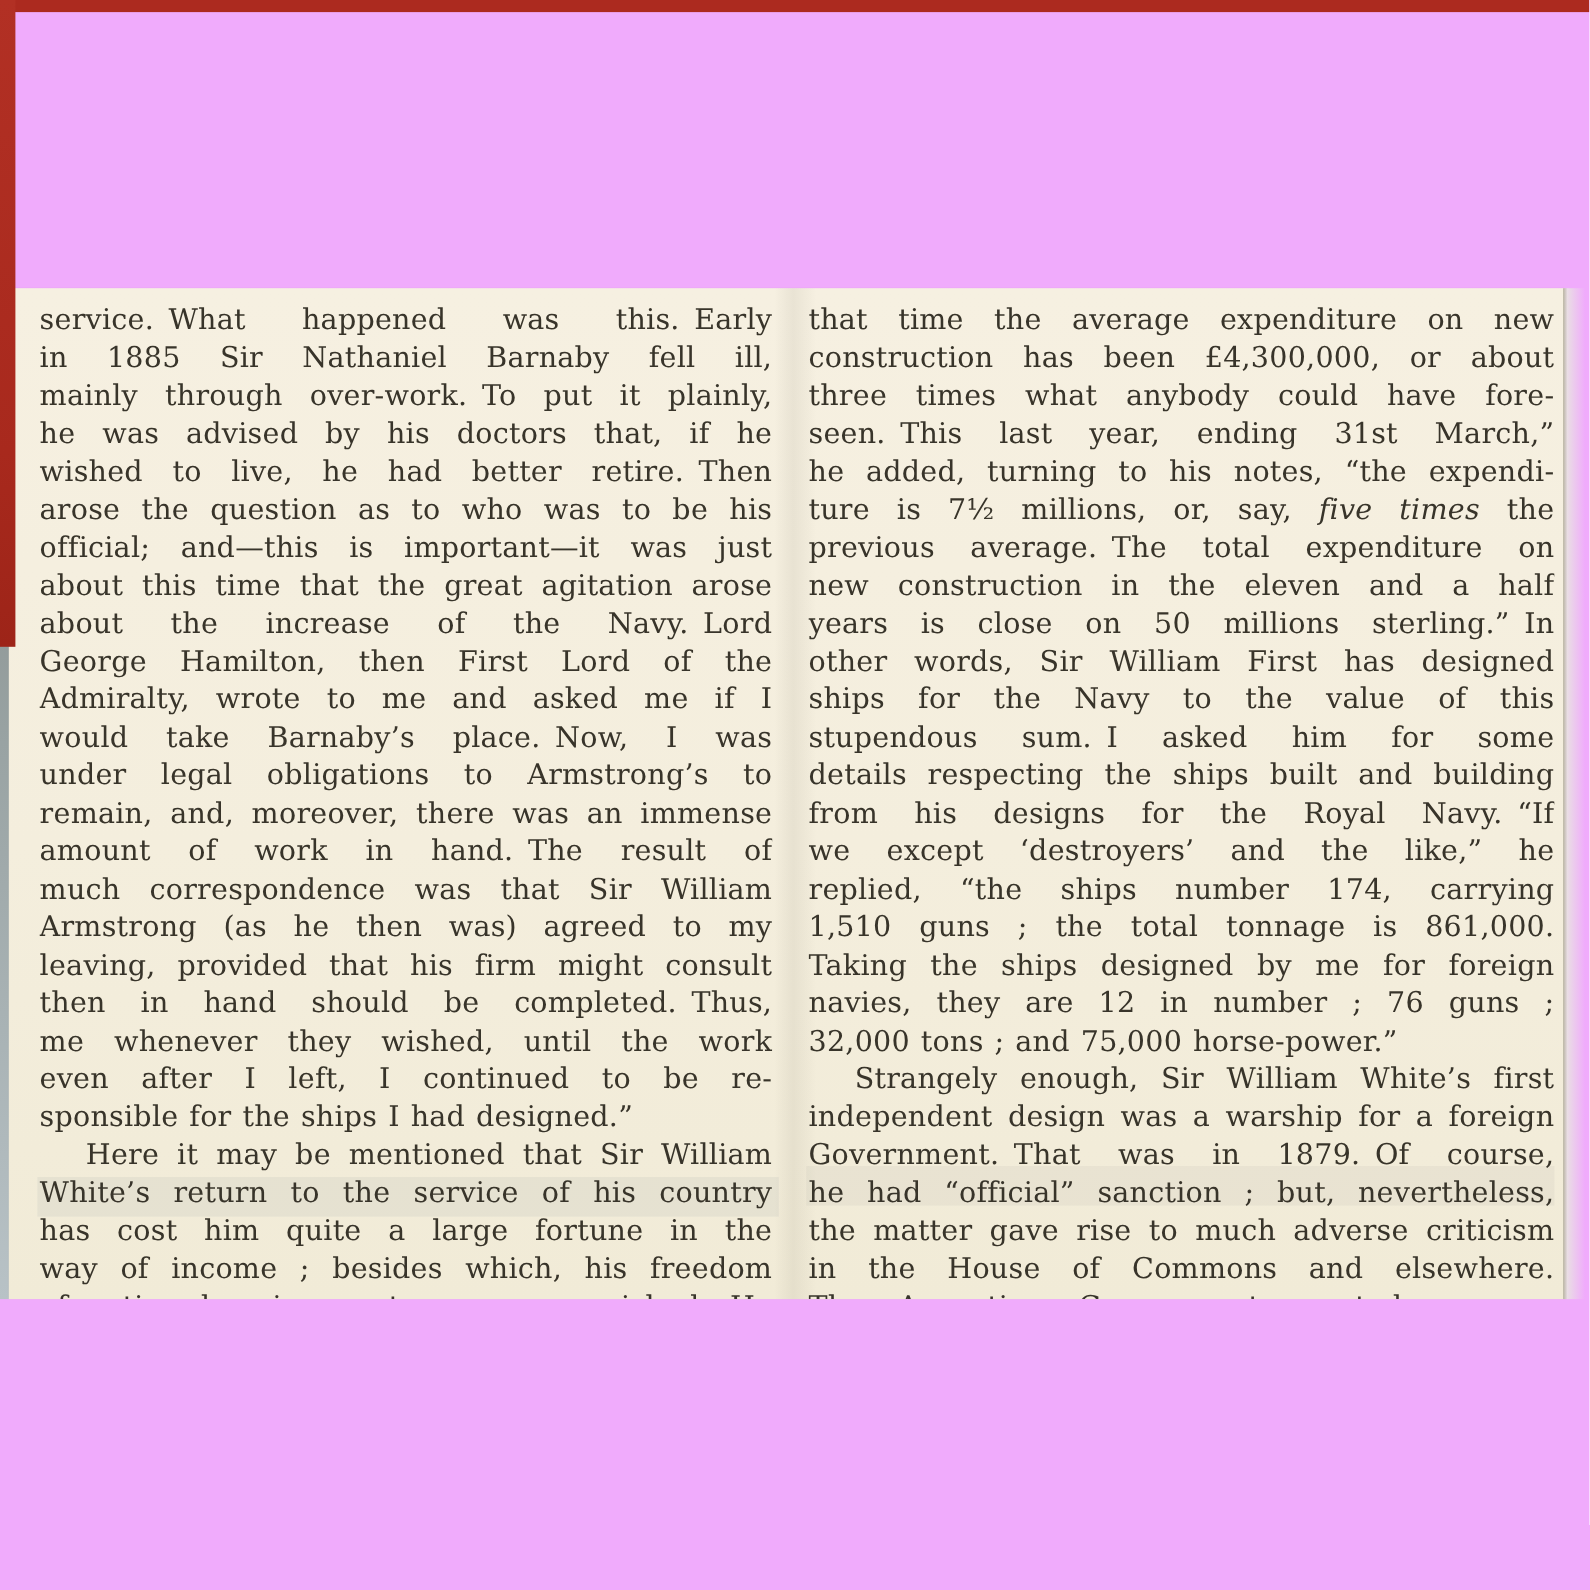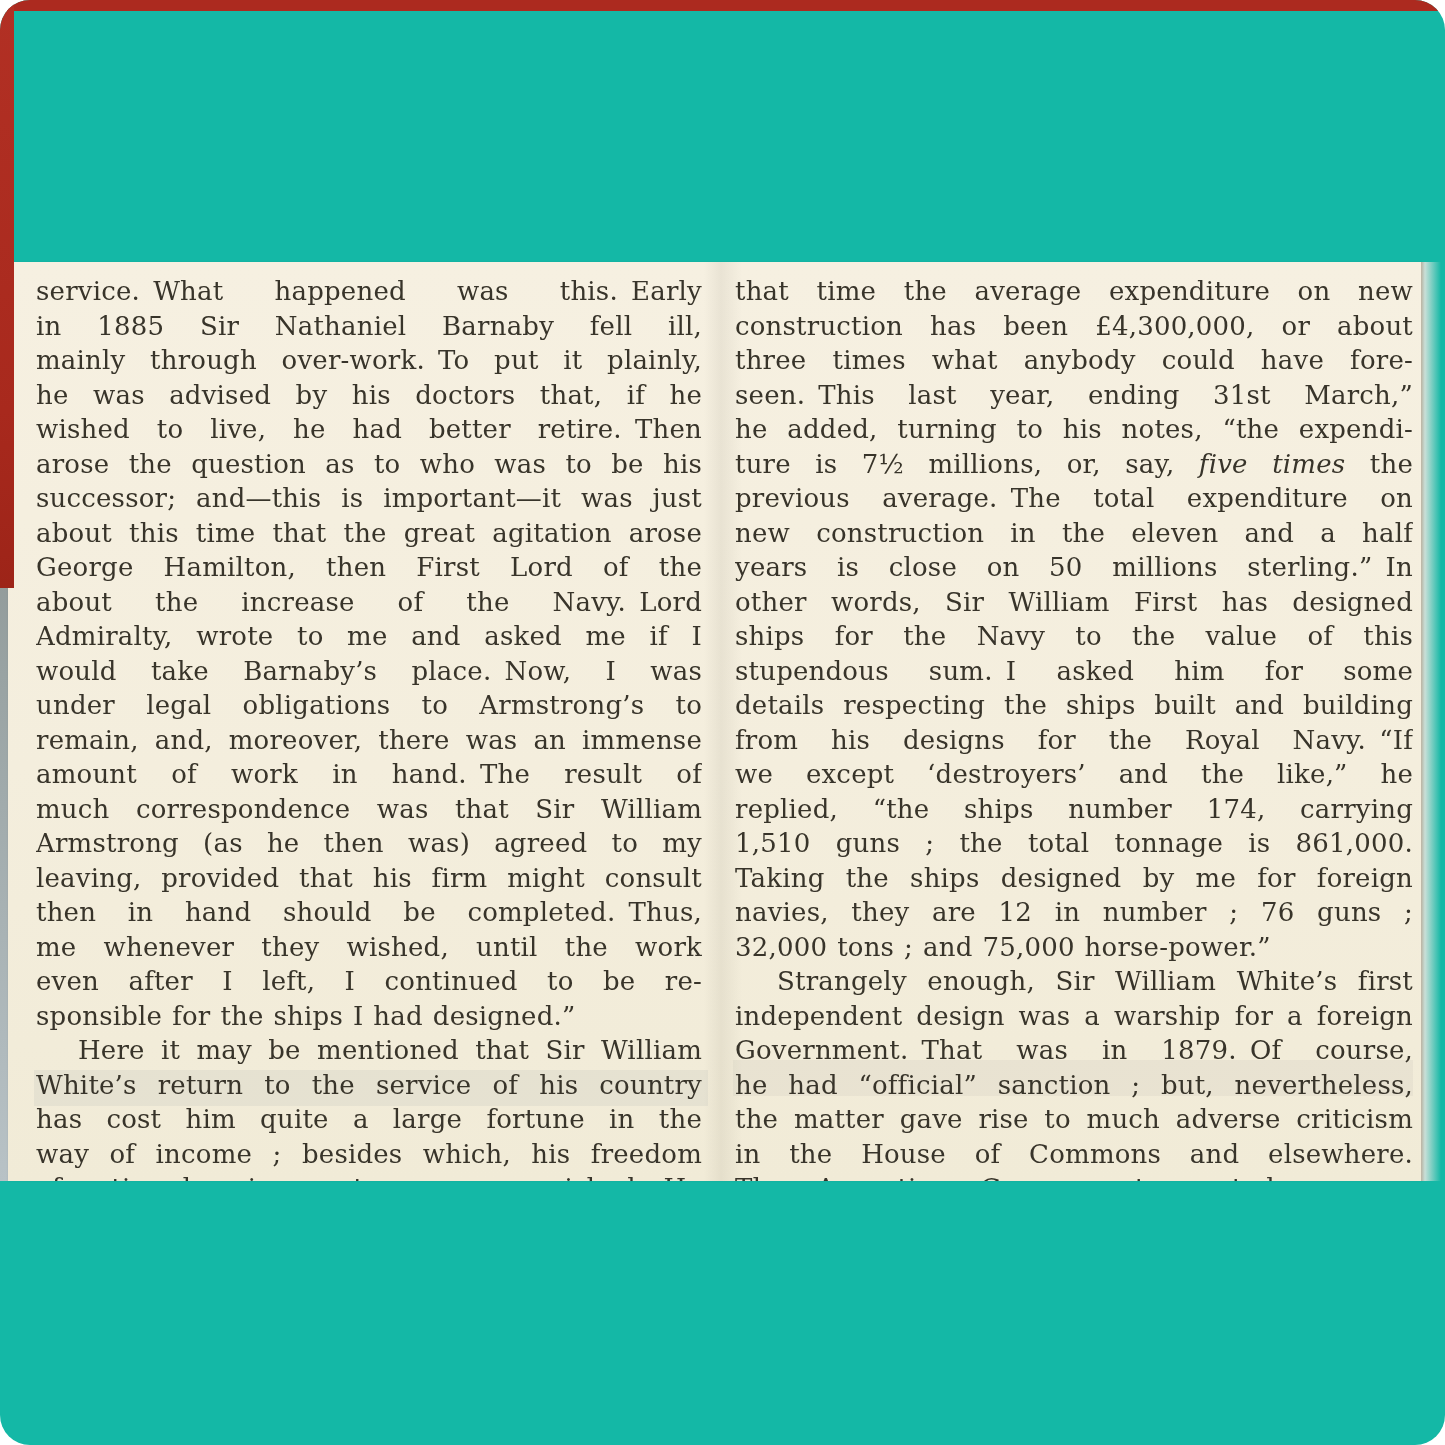--- a/index.html
+++ b/index.html
@@ -1,19 +1,18 @@
 <!DOCTYPE html>
 <html><head>
 <meta charset="utf-8">
 <style>
   html,body{margin:0;padding:0;background:#ffffff;}
   .canvas{
-    position:relative;width:1445px;height:1445px;background:#14b8a6;overflow:hidden;
+    position:relative;width:1445px;height:1445px;background:#f0abfc;overflow:hidden;
     font-family:"DejaVu Serif","Liberation Serif",serif;
-    border-radius:30px;
   }
   
   .paper{
     position:absolute;left:8px;top:262px;width:1414px;height:919px;
     background:linear-gradient(180deg,#f6f0e1 0%,#f4eedd 55%,#f1ebd7 100%);
     box-shadow:0 0 2px rgba(0,0,0,0.08);
   }
   
   .left-strip{
     position:absolute;left:0;top:262px;width:9px;height:919px;
@@ -63,24 +62,24 @@
   <div class="gutter"></div>
   <div class="smudge-a"></div>
   <div class="smudge-b"></div>
   <div class="col" id="col-left">
       <div class="tline">service. What happened was this. Early</div>
       <div class="tline">in 1885 Sir Nathaniel Barnaby fell ill,</div>
       <div class="tline">mainly through over-work. To put it plainly,</div>
       <div class="tline">he was advised by his doctors that, if he</div>
       <div class="tline">wished to live, he had better retire. Then</div>
       <div class="tline">arose the question as to who was to be his</div>
-      <div class="tline">successor; and—this is important—it was just</div>
+      <div class="tline">official; and—this is important—it was just</div>
       <div class="tline">about this time that the great agitation arose</div>
+      <div class="tline">about the increase of the Navy. Lord</div>
       <div class="tline">George Hamilton, then First Lord of the</div>
-      <div class="tline">about the increase of the Navy. Lord</div>
       <div class="tline">Admiralty, wrote to me and asked me if I</div>
       <div class="tline">would take Barnaby’s place. Now, I was</div>
       <div class="tline">under legal obligations to Armstrong’s to</div>
       <div class="tline">remain, and, moreover, there was an immense</div>
       <div class="tline">amount of work in hand. The result of</div>
       <div class="tline">much correspondence was that Sir William</div>
       <div class="tline">Armstrong (as he then was) agreed to my</div>
       <div class="tline">leaving, provided that his firm might consult</div>
       <div class="tline">then in hand should be completed. Thus,</div>
       <div class="tline">me whenever they wished, until the work</div>

